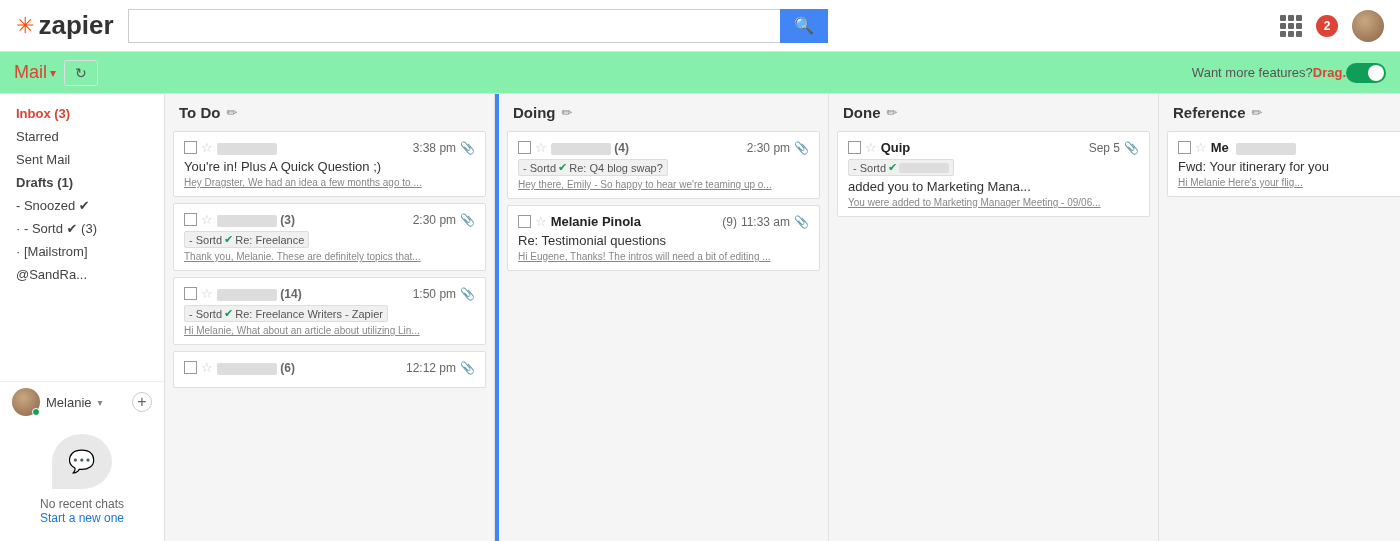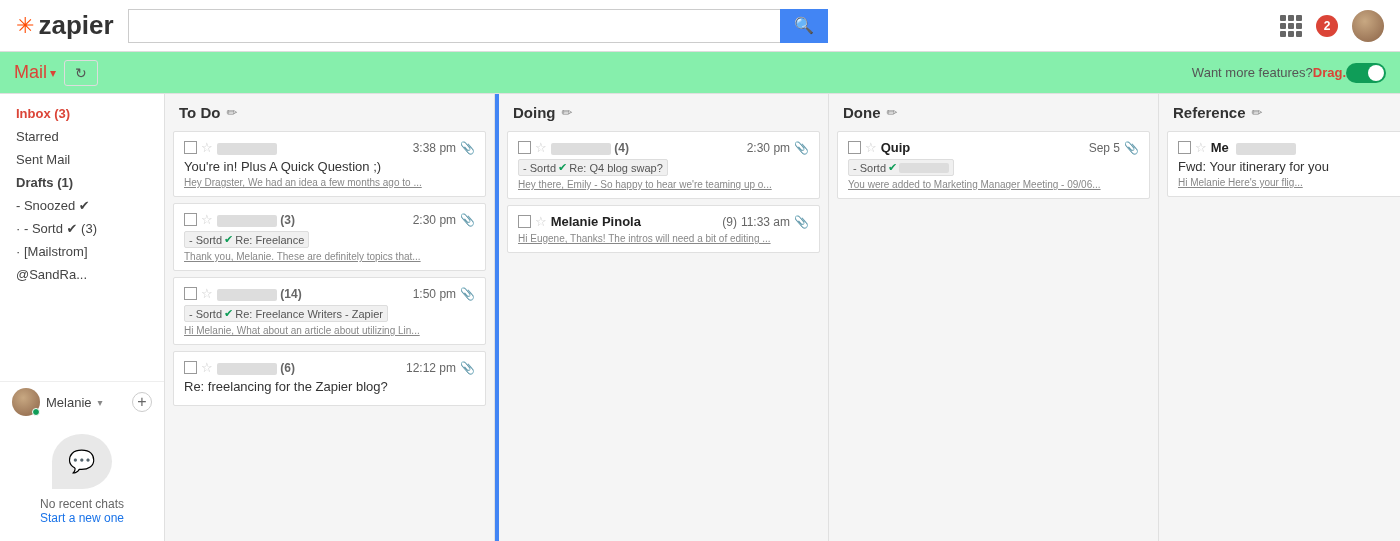--- a/index.html
+++ b/index.html
@@ -549,21 +549,20 @@
             <div class="card-top">
               <div class="checkbox"></div>
               <span class="star">☆</span>
               <span class="sender">
                 <span class="sender-blurred"></span>
                 <span style="color:#666;font-size:12px;"> (6)</span>
               </span>
               <span class="time">12:12 pm</span>
               <span class="clip-icon">📎</span>
             </div>
-            <div class="subject">Re: freelancing for the Zapier blog?</div>
           </div>
 
         </div>
       </div>
 
       <div class="col-divider"></div>
 
       <div class="kanban-col">
         <div class="col-header">
           <span class="col-title">Doing</span>
@@ -592,20 +591,21 @@
 
           <div class="email-card">
             <div class="card-top">
               <div class="checkbox"></div>
               <span class="star">☆</span>
               <span class="sender">Melanie Pinola</span>
               <span style="color:#666;font-size:12px;">&nbsp;(9)</span>
               <span class="time">11:33 am</span>
               <span class="clip-icon">📎</span>
             </div>
+            <div class="subject">Re: Testimonial questions</div>
             <div class="snippet">Hi Eugene, Thanks! The intros will need a bit of editing ...</div>
           </div>
 
         </div>
       </div>
 
       <div class="kanban-col">
         <div class="col-header">
           <span class="col-title">Done</span>
           <span class="edit-icon">✏</span>
@@ -618,20 +618,21 @@
               <span class="star">☆</span>
               <span class="sender">Quip</span>
               <span class="time">Sep 5</span>
               <span class="clip-icon">📎</span>
             </div>
             <div class="tag-badge">
               <span>- Sortd</span>
               <span class="tag-check">✔</span>
               <span class="sender-blurred" style="width:50px;height:10px;"></span>
             </div>
+            <div class="subject">added you to Marketing Mana...</div>
             <div class="snippet">You were added to Marketing Manager Meeting - 09/06...</div>
           </div>
 
         </div>
       </div>
 
       <div class="kanban-col" style="border-right:none;">
         <div class="col-header">
           <span class="col-title">Reference</span>
           <span class="edit-icon">✏</span>

